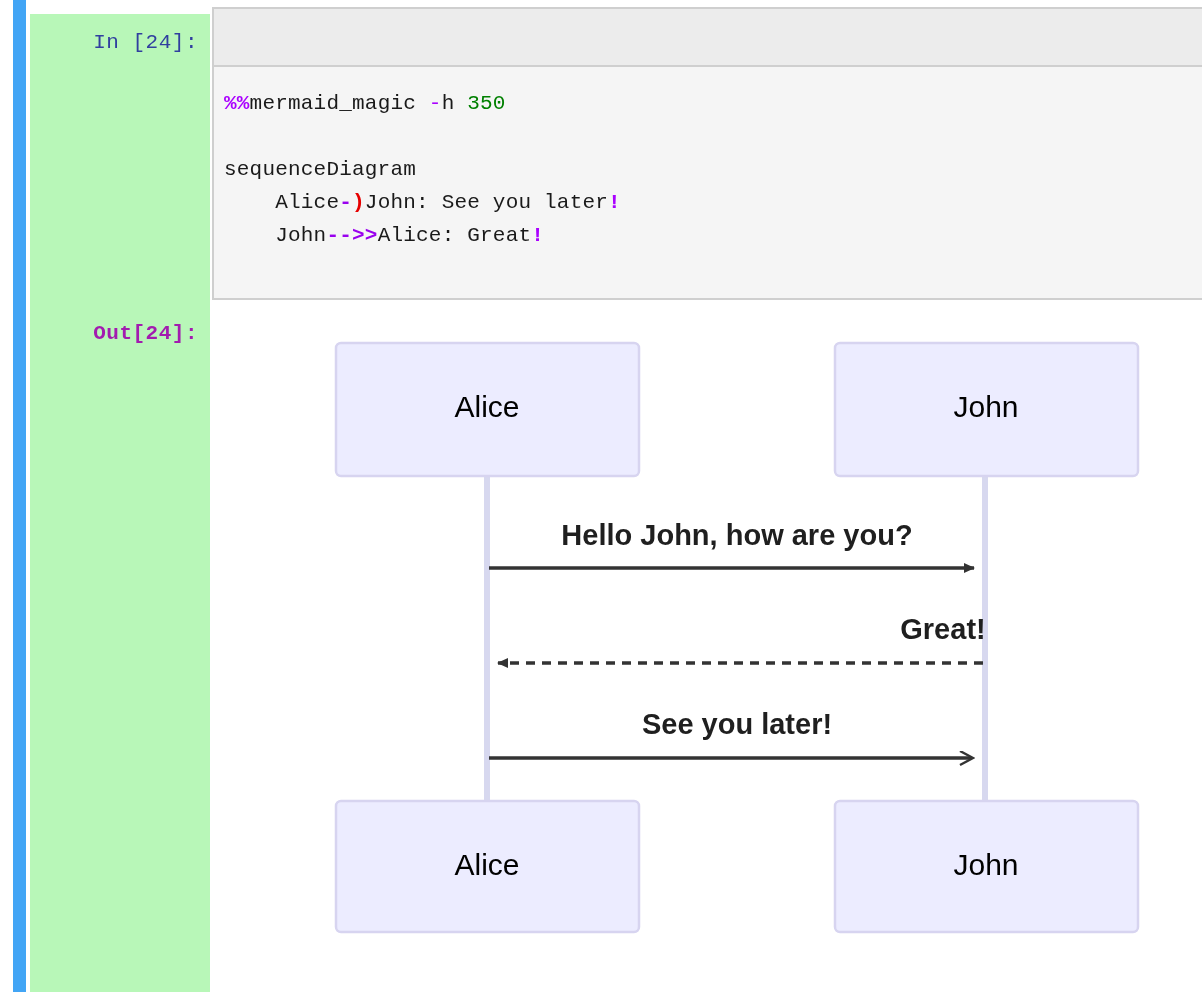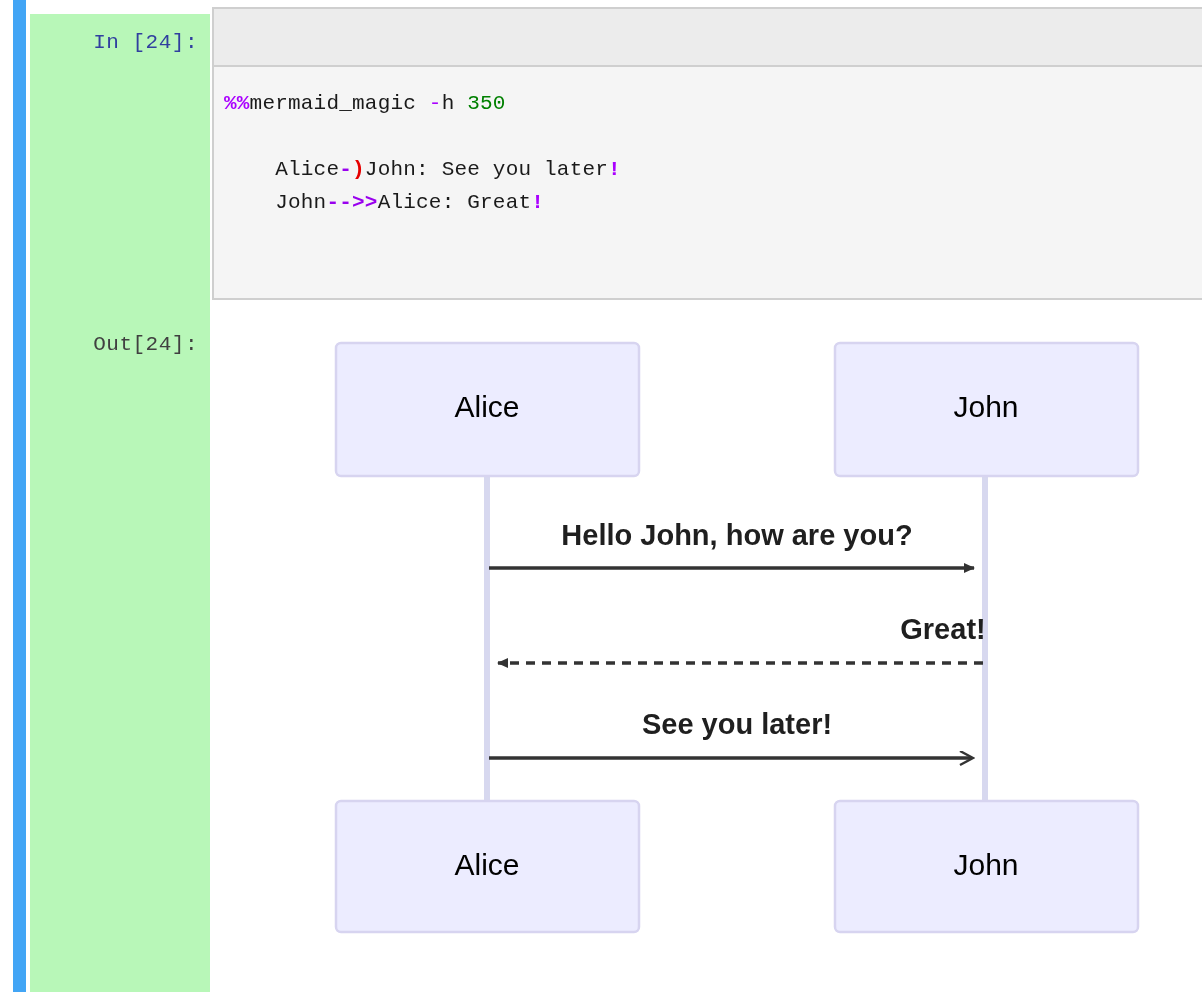--- a/index.html
+++ b/index.html
@@ -39,22 +39,23 @@
     font-family: "Liberation Mono", "DejaVu Sans Mono", monospace;
     font-size: 21px;
     letter-spacing: 0.5px;
     white-space: pre;
   }
   #in-prompt {
     top: 17px;
     color: #303f9f;
   }
   #out-prompt {
-    top: 319px;
-    color: #404040;
+    top: 308px;
+    color: #a21caf;
+    font-weight: bold;
   }
 
   
   #code-input-area {
     position: absolute;
     left: 212px; top: 7px;
     width: 990px; height: 293px;
     background: #f5f5f5;
     border-top: 2px solid #cfcfcf;
     border-bottom: 2px solid #cfcfcf;
@@ -112,20 +113,21 @@
   <div id="prompt-column">
     <div class="prompt-label" id="in-prompt">In [24]:</div>
     <div class="prompt-label" id="out-prompt">Out[24]:</div>
   </div>
 
   <div id="code-input-area">
     <div id="cell-toolbar"></div>
     <div id="code-editor">
         <div class="code-line"><span class="tok-magic">%%</span><span class="tok-plain">mermaid_magic </span><span class="tok-flag">-</span><span class="tok-plain">h </span><span class="tok-number">350</span></div>
         <div class="code-line">&nbsp;</div>
+        <div class="code-line"><span class="tok-plain">sequenceDiagram</span></div>
         <div class="code-line"><span class="tok-plain">    Alice</span><span class="tok-op">-</span><span class="tok-paren">)</span><span class="tok-plain">John: See you later</span><span class="tok-punct">!</span></div>
         <div class="code-line"><span class="tok-plain">    John</span><span class="tok-op">--&gt;&gt;</span><span class="tok-plain">Alice: Great</span><span class="tok-punct">!</span></div>
       </div>
   </div>
 
   <div id="output-area">
     <svg id="mermaid-svg" width="990" height="690" viewBox="0 0 990 690">
       <defs>
         <marker id="arrowhead-filled-right" markerWidth="12" markerHeight="12" refX="10" refY="5" orient="auto" markerUnits="userSpaceOnUse">
           <path d="M0,0 L11,5 L0,10 z" fill="#333333"></path>

